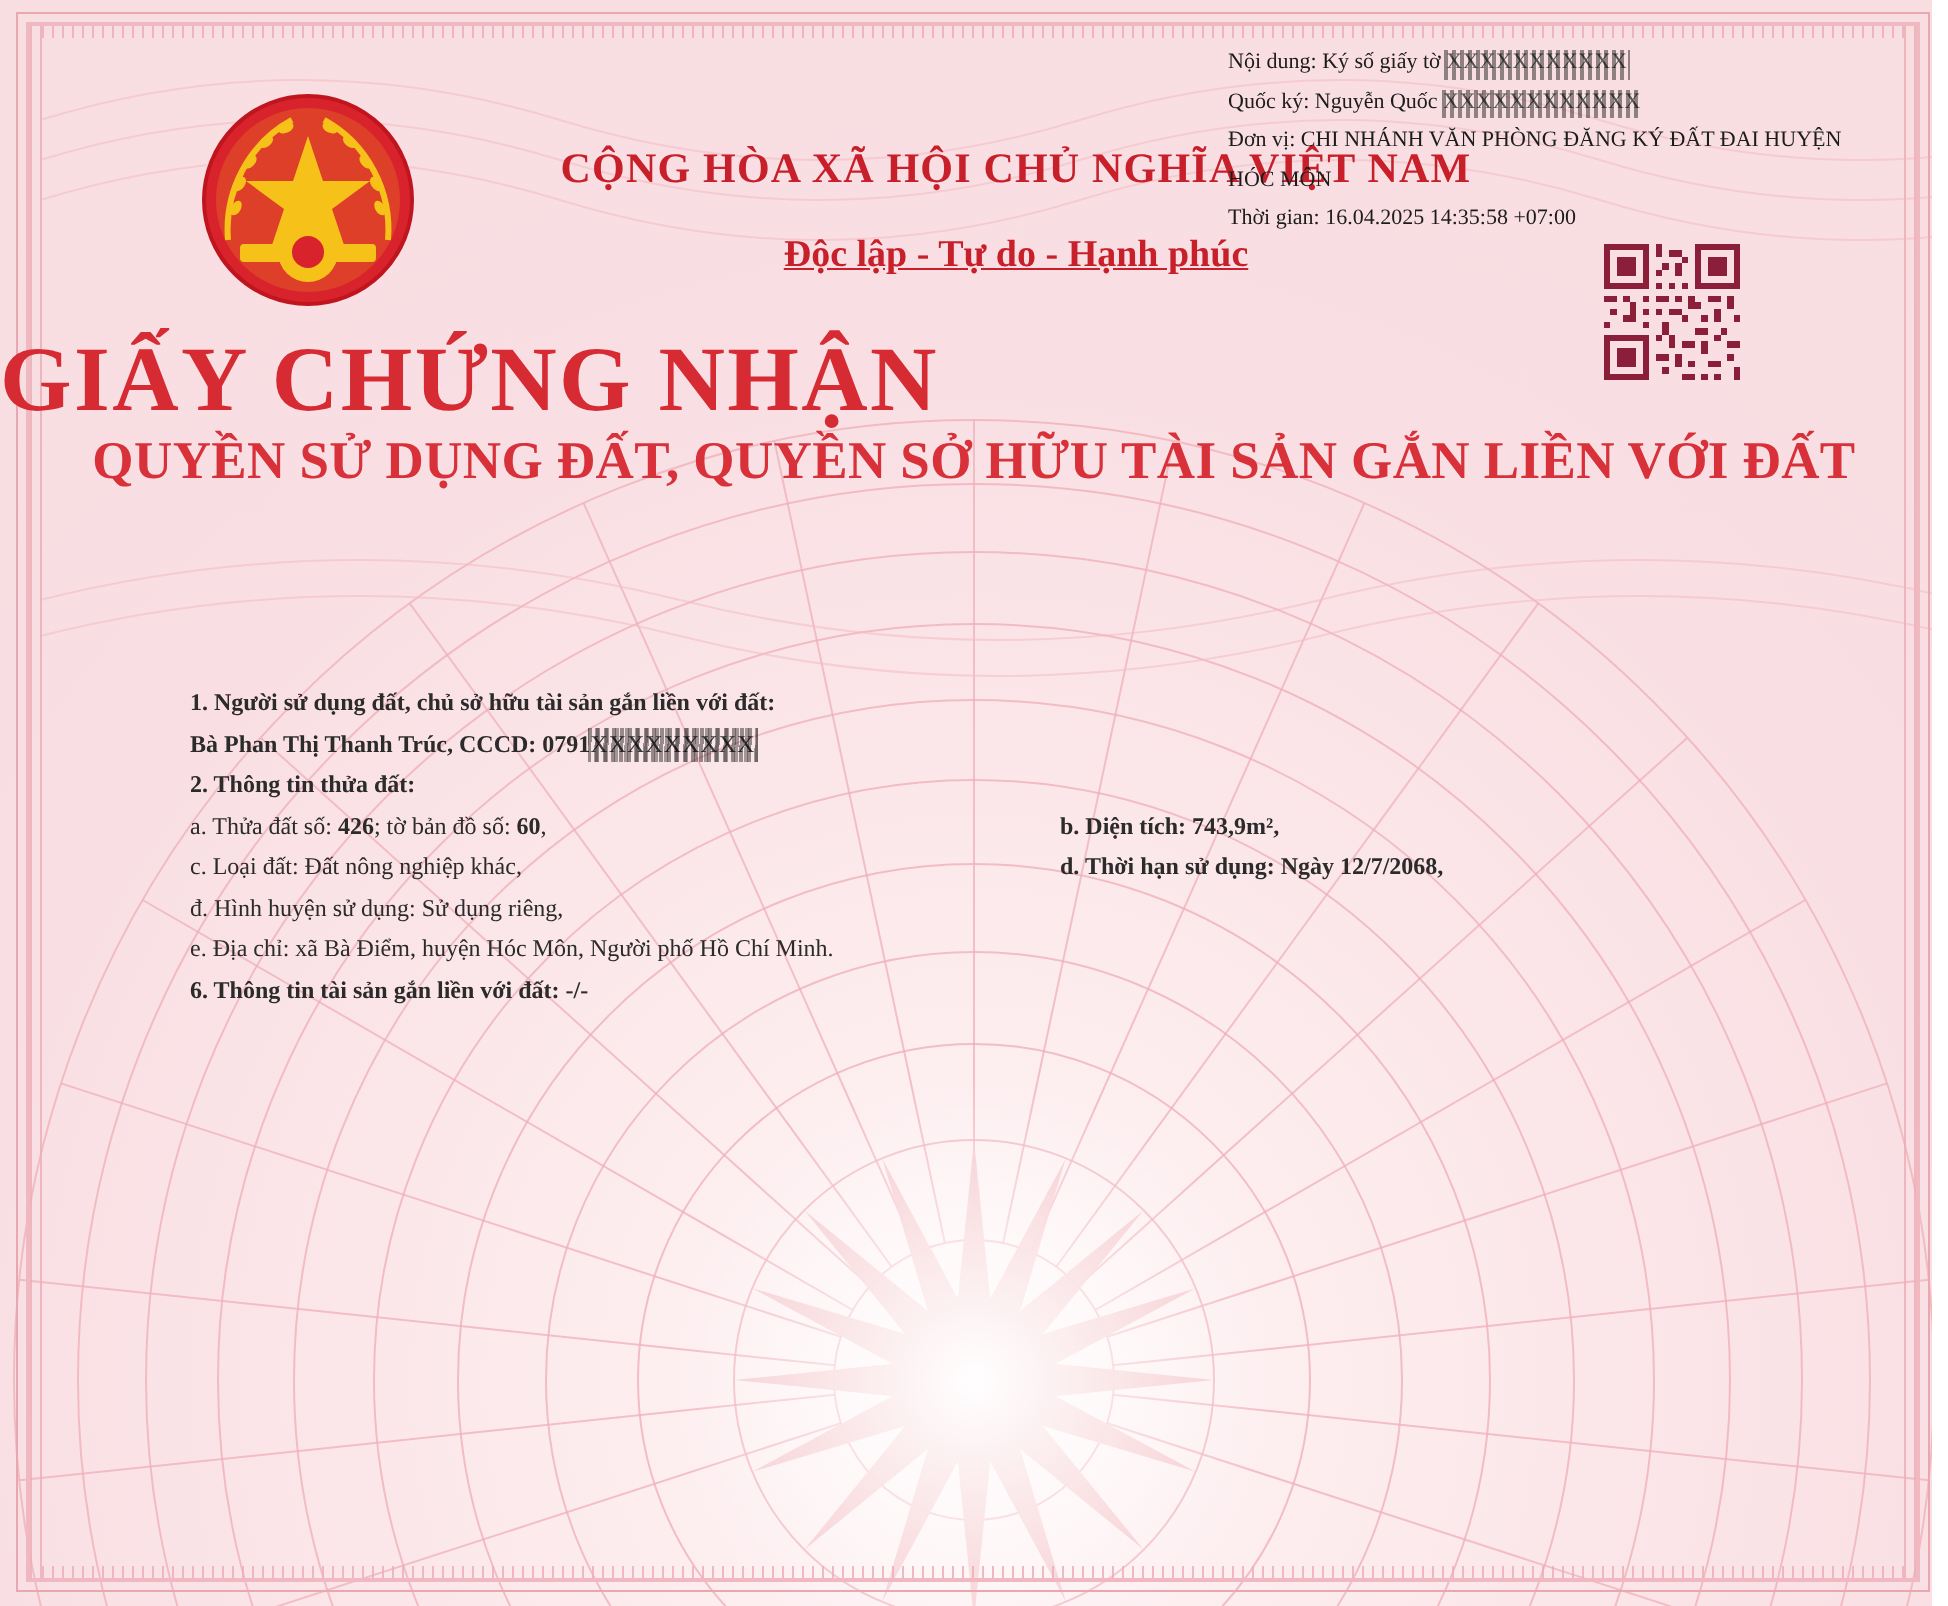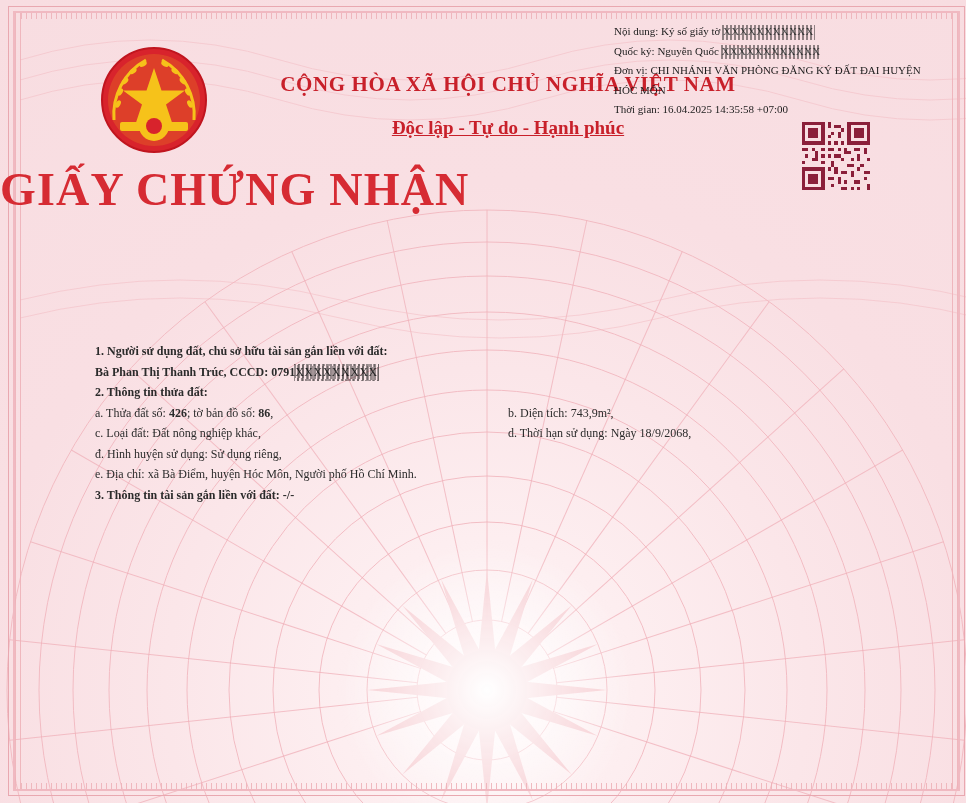--- a/index.html
+++ b/index.html
@@ -129,23 +129,24 @@
     line-height: 20.5px;
   }
   .body-block .row {
     position: relative;
     height: 20.5px;
     white-space: nowrap;
   }
   .b { font-weight: bold; }
   .col-b {
     position: absolute;
-    left: 413px;
+    left: 435px;
     top: 0;
     white-space: nowrap;
+    font-weight: bold;
   }
   .redact {
     display: inline-block;
     position: relative;
     color: #3a3a3a;
     letter-spacing: .5px;
   }
   .redact::after {
     content: "";
     position: absolute;
@@ -333,55 +334,56 @@
       <path d="M58 24 L65.5 46.5 L89 46.5 L70 60.5 L77.5 83 L58 69 L38.5 83 L46 60.5 L27 46.5 L50.5 46.5 Z" fill="#f6c21a"></path>
     </svg>
   </div>
 
   <div class="header">
     <div class="line1">CỘNG HÒA XÃ HỘI CHỦ NGHĨA VIỆT NAM</div>
     <div class="line2">Độc lập - Tự do - Hạnh phúc</div>
   </div>
 
   <div class="title-main">GIẤY CHỨNG NHẬN</div>
+  <div class="title-sub">QUYỀN SỬ DỤNG ĐẤT, QUYỀN SỞ HỮU TÀI SẢN GẮN LIỀN VỚI ĐẤT</div>
 
   <div class="body-block">
 
     <div class="row">
       <span class="b">1. Người sử dụng đất, chủ sở hữu tài sản gắn liền với đất:</span>
     </div>
 
     <div class="row">
       <span class="b">Bà Phan Thị Thanh Trúc, CCCD: 0791</span><span class="redact">XXXXXXXXX</span>
     </div>
 
     <div class="row">
       <span class="b">2. Thông tin thửa đất:</span>
     </div>
 
     <div class="row">
-      <span>a. Thửa đất số: </span><span class="b">426</span><span>; tờ bản đồ số: </span><span class="b">86</span><span>,</span>
+      <span>a. Thửa đất số: </span><span class="b">426</span><span>; tờ bản đồ số: </span><span class="b">60</span><span>,</span>
       <span class="col-b">b. Diện tích: 743,9m²,</span>
     </div>
 
     <div class="row">
       <span>c. Loại đất: Đất nông nghiệp khác,</span>
-      <span class="col-b">d. Thời hạn sử dụng: Ngày 18/9/2068,</span>
+      <span class="col-b">d. Thời hạn sử dụng: Ngày 12/7/2068,</span>
     </div>
 
     <div class="row">
       <span>đ. Hình huyện sử dụng: Sử dụng riêng,</span>
     </div>
 
     <div class="row">
       <span>e. Địa chỉ: xã Bà Điểm, huyện Hóc Môn, Người phố Hồ Chí Minh.</span>
     </div>
 
     <div class="row">
-      <span class="b">3. Thông tin tài sản gắn liền với đất: -/-</span>
+      <span class="b">6. Thông tin tài sản gắn liền với đất: -/-</span>
     </div>
   </div>
 
   <div class="sig">
     <div class="sline">
       <span>Nội dung: </span><span>Ký số giấy tờ</span> <span class="blur">XXXXXXXXXXX</span>
     </div>
     <div class="sline">
       <span>Quốc ký: </span><span>Nguyễn Quốc</span> <span class="blur">XXXXXXXXXXXX</span>
     </div>

